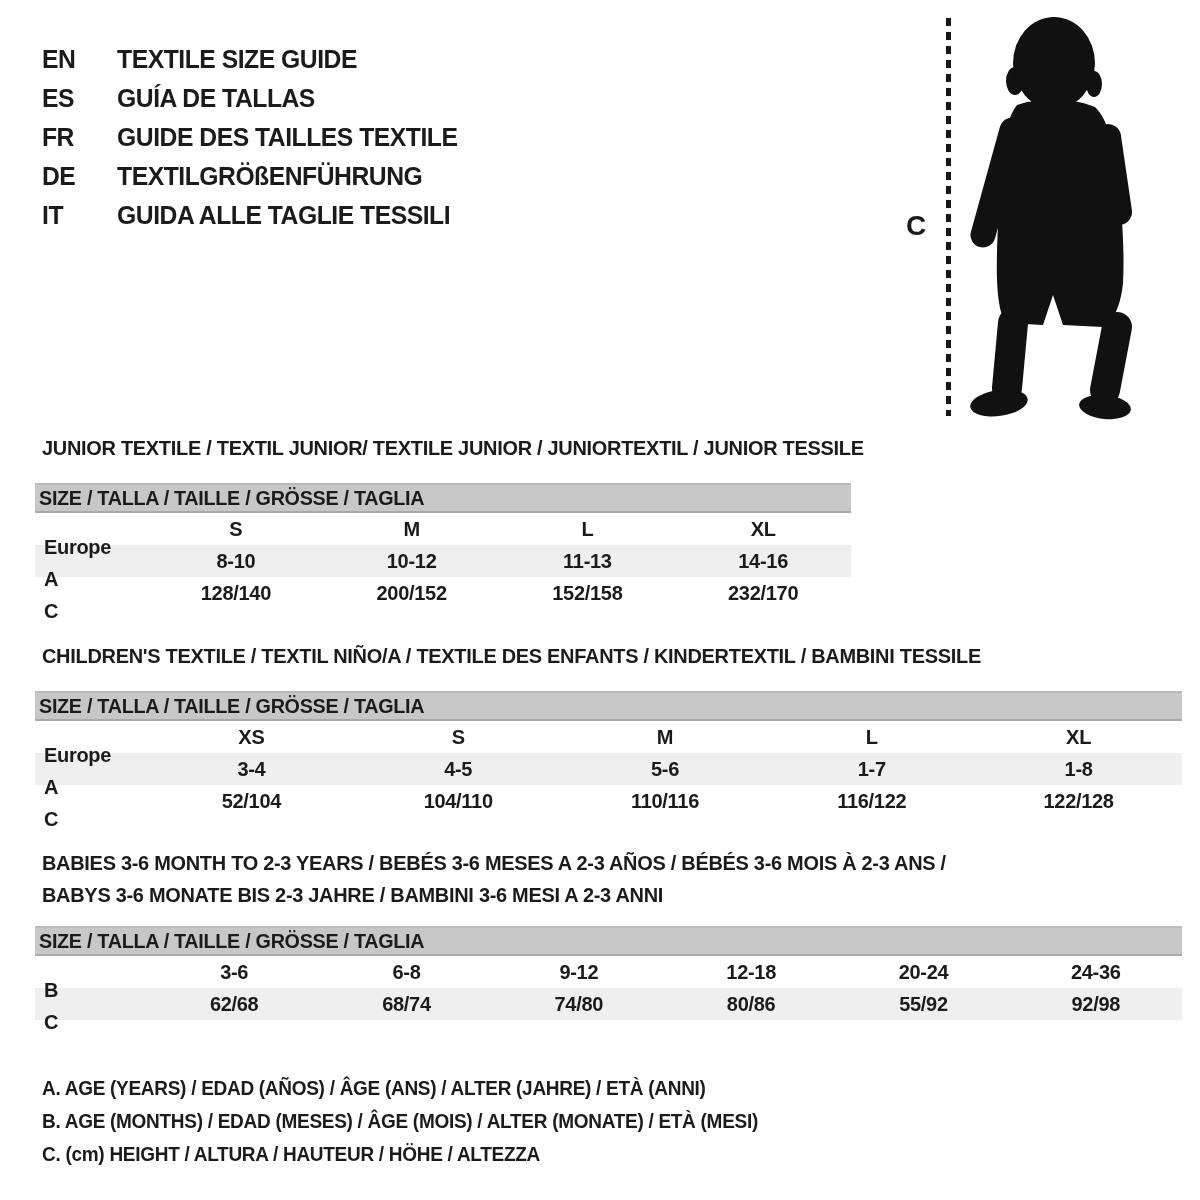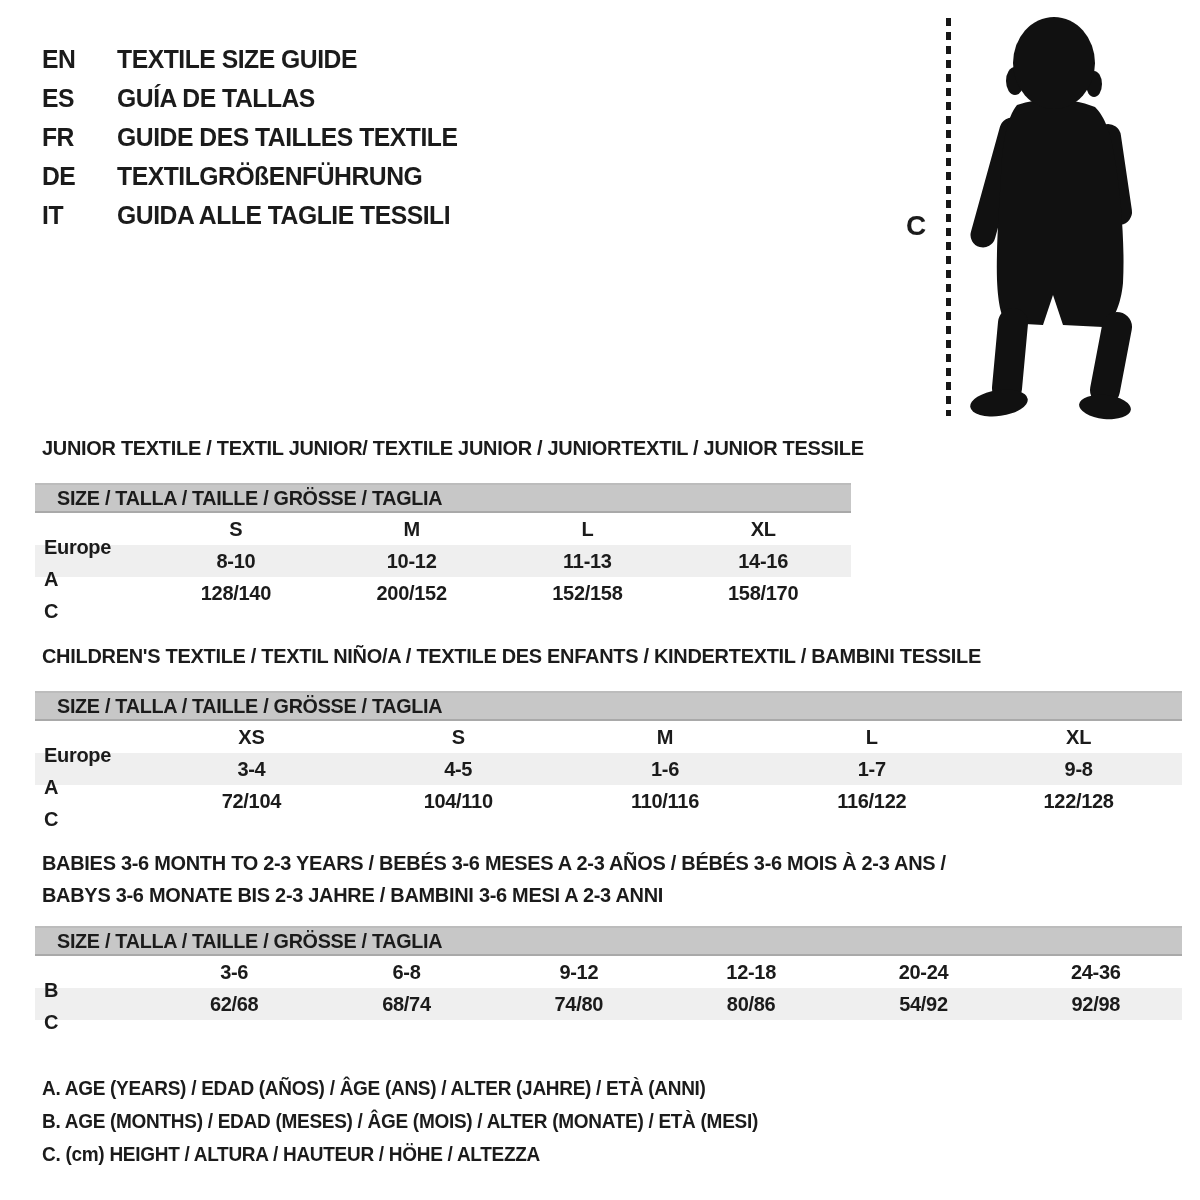--- a/index.html
+++ b/index.html
@@ -22,21 +22,21 @@
     background:repeating-linear-gradient(to bottom,#161616 0 8px,transparent 8px 14px);}
   .c-label{left:906px;top:210px;font-size:28px;font-weight:700;}
 
   
   .sec-title{font-size:21px;font-weight:700;letter-spacing:-0.3px;white-space:nowrap;
     transform:scaleX(0.95);transform-origin:0 0;}
 
   
   .table{left:35px;}
   .band{height:30px;background:#c7c7c7;border-top:2px solid #bcbcbc;border-bottom:2px solid #a9a9a9;
-    box-sizing:border-box;display:flex;align-items:center;padding-left:22px;
+    box-sizing:border-box;display:flex;align-items:center;padding-left:4px;
     font-size:21px;font-weight:700;letter-spacing:-0.3px;}
   .trow{display:flex;height:32px;align-items:center;font-size:20px;font-weight:700;letter-spacing:-0.3px;}
   .tlabel{width:104px;flex:0 0 104px;padding-left:9px;margin-top:36px;}
   .tcell{flex:1 1 0;text-align:center;}
   .shaded{background:#efefef;}
 
   
   .legend{left:42px;top:1072px;font-size:20px;font-weight:700;line-height:33px;
     letter-spacing:-0.3px;transform:scaleX(0.95);transform-origin:0 0;white-space:nowrap;}
 </style>
@@ -100,48 +100,48 @@
     <span class="tcell">8-10</span>
     <span class="tcell">10-12</span>
     <span class="tcell">11-13</span>
     <span class="tcell">14-16</span>
   </div>
   <div class="trow">
     <span class="tlabel">C</span>
     <span class="tcell">128/140</span>
     <span class="tcell">200/152</span>
     <span class="tcell">152/158</span>
-    <span class="tcell">158/170</span>
+    <span class="tcell">232/170</span>
   </div>
 </div>
 
 <div class="abs sec-title" style="left:42px;top:644px;">CHILDREN'S TEXTILE / TEXTIL NIÑO/A / TEXTILE DES ENFANTS / KINDERTEXTIL / BAMBINI TESSILE</div>
 <div class="abs table" style="top:691px;width:1147px;">
   <div class="band">
     <span class="cond">SIZE / TALLA / TAILLE / GRÖSSE / TAGLIA</span>
   </div>
   <div class="trow">
     <span class="tlabel">Europe</span>
     <span class="tcell">XS</span>
     <span class="tcell">S</span>
     <span class="tcell">M</span>
     <span class="tcell">L</span>
     <span class="tcell">XL</span>
   </div>
   <div class="trow shaded">
     <span class="tlabel">A</span>
     <span class="tcell">3-4</span>
     <span class="tcell">4-5</span>
-    <span class="tcell">1-6</span>
+    <span class="tcell">5-6</span>
     <span class="tcell">1-7</span>
-    <span class="tcell">9-8</span>
+    <span class="tcell">1-8</span>
   </div>
   <div class="trow">
     <span class="tlabel">C</span>
-    <span class="tcell">72/104</span>
+    <span class="tcell">52/104</span>
     <span class="tcell">104/110</span>
     <span class="tcell">110/116</span>
     <span class="tcell">116/122</span>
     <span class="tcell">122/128</span>
   </div>
 </div>
 
 <div class="abs sec-title" style="left:42px;top:851px;">BABIES 3-6 MONTH TO 2-3 YEARS / BEBÉS 3-6 MESES A 2-3 AÑOS / BÉBÉS 3-6 MOIS À 2-3 ANS /</div>
 <div class="abs sec-title" style="left:42px;top:883px;">BABYS 3-6 MONATE BIS 2-3 JAHRE / BAMBINI 3-6 MESI A 2-3 ANNI</div>
 <div class="abs table" style="top:926px;width:1147px;">
@@ -156,21 +156,21 @@
     <span class="tcell">12-18</span>
     <span class="tcell">20-24</span>
     <span class="tcell">24-36</span>
   </div>
   <div class="trow shaded">
     <span class="tlabel">C</span>
     <span class="tcell">62/68</span>
     <span class="tcell">68/74</span>
     <span class="tcell">74/80</span>
     <span class="tcell">80/86</span>
-    <span class="tcell">54/92</span>
+    <span class="tcell">55/92</span>
     <span class="tcell">92/98</span>
   </div>
 </div>
 
 <div class="abs legend">
   <div>A. AGE (YEARS) / EDAD (AÑOS) / ÂGE (ANS) / ALTER (JAHRE) / ETÀ (ANNI)</div>
   <div>B. AGE (MONTHS) / EDAD (MESES) / ÂGE (MOIS) / ALTER (MONATE) / ETÀ (MESI)</div>
   <div>C. (cm) HEIGHT / ALTURA / HAUTEUR / HÖHE / ALTEZZA</div>
 </div>
 

